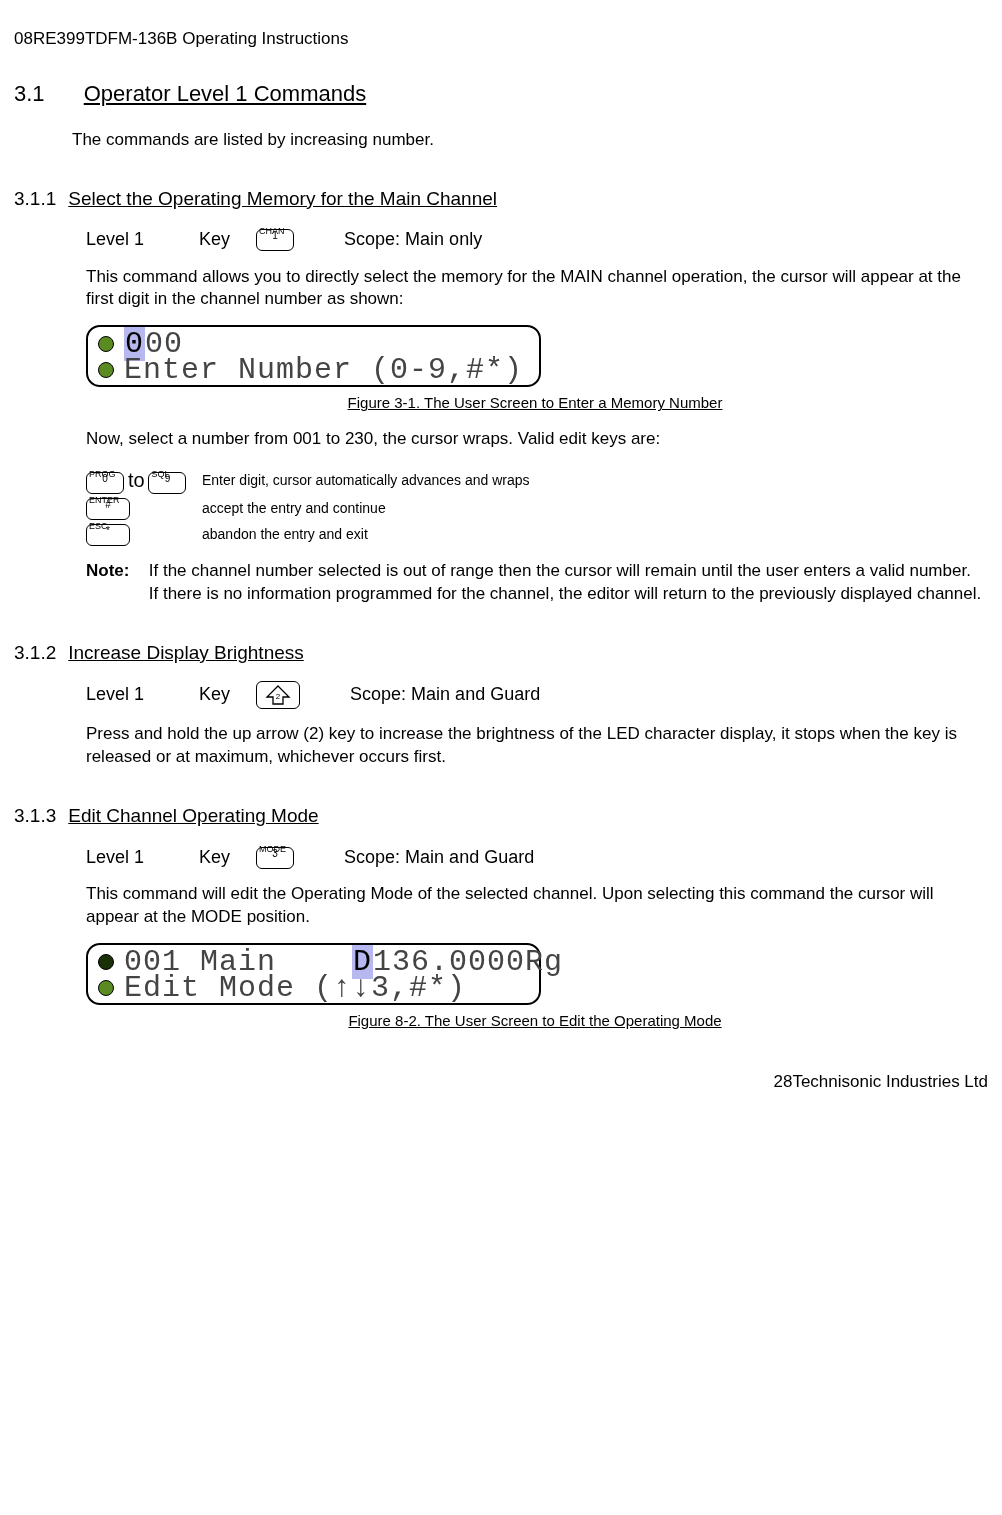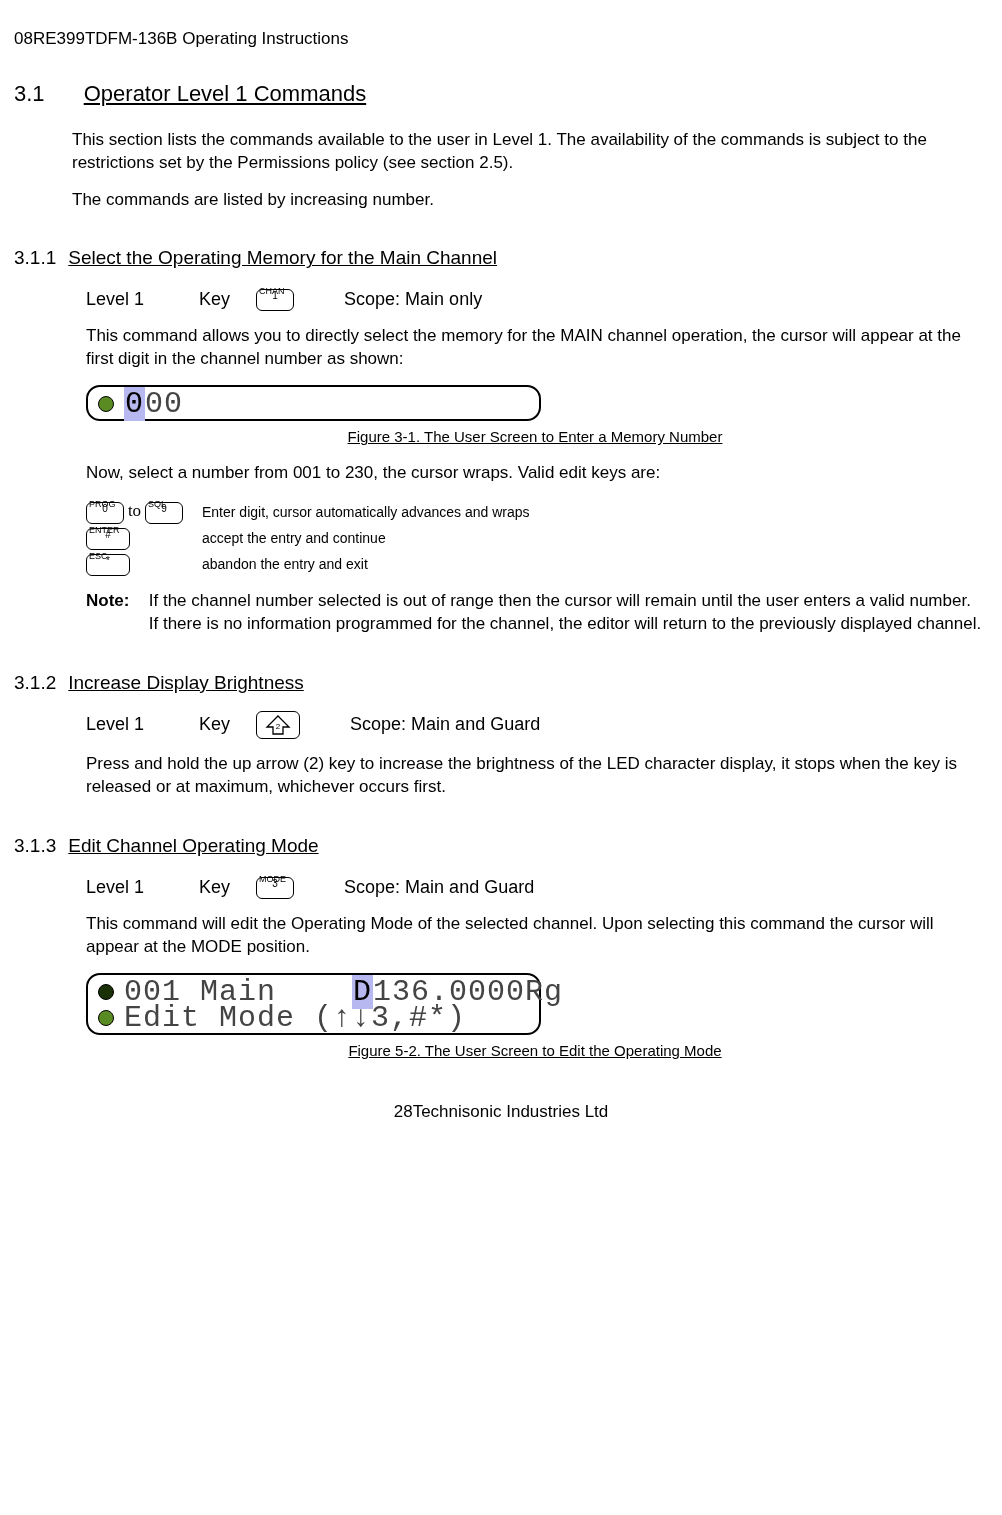--- a/index.html
+++ b/index.html
@@ -13,21 +13,21 @@
     box-sizing: border-box;
     color: #000;
   }
   .header-row {
     display: flex;
     margin-bottom: 28px;
     font-size: 17px;
   }
   .footer-row {
     display: flex;
-    justify-content: center;
+    justify-content: flex-end;
     margin-top: 40px;
     font-size: 17px;
   }
   h2.sec {
     font-family: Verdana, Geneva, sans-serif;
     font-size: 22px;
     font-weight: normal;
     margin: 0 0 20px 0;
   }
   h2.sec .num { display:inline-block; }
@@ -139,21 +139,20 @@
   <span>08RE399</span>
   <span>TDFM-136B Operating Instructions</span>
 </div>
 
 <h2 class="sec">
   <span class="num">3.1</span>
   <span class="title">Operator Level 1 Commands</span>
 </h2>
 
 <div class="body-block">
-  <p>This section lists the commands available to the user in Level 1.  The availability of the commands is subject to the restrictions set by the Permissions policy (see section 2.5).</p>
   <p>The commands are listed by increasing number.</p>
 </div>
 
 <h3 class="subsec">
   <span class="num">3.1.1</span><span>Select the Operating Memory for the Main Channel</span>
 </h3>
 <div class="body-block2">
   <div class="meta-line">
     <span class="lbl">Level 1</span>
     <span class="keylbl">Key</span>
@@ -164,34 +163,38 @@
     <span style="display:inline-block; width:40px;"></span>
     <span>Scope: Main only</span>
   </div>
   <p>This command allows you to directly select the memory for the MAIN channel operation, the cursor will appear at the first digit in the channel number as shown:</p>
 
   <div class="lcd">
     <div class="lcd-line">
       <span class="dot"></span>
       <span class="lcd-text"><span class="hl">0</span><span>00</span></span>
     </div>
+    <div class="lcd-line">
+      <span class="dot"></span>
+      <span class="lcd-text">Enter Number (0-9,#*)</span>
+    </div>
   </div>
   <div class="figcap">Figure 3-1. The User Screen to Enter a Memory Number</div>
 
   <p>Now, select a number from 001 to 230, the cursor wraps.  Valid edit keys are:</p>
 
   <table class="keytable">
     <tbody>
         <tr>
       <td class="kcol">
         <span class="key">
           <span class="top">0</span>
           <span class="bot">PROG</span>
         </span>
-        <span style="font-family:Liberation Serif, serif;font-size:17px;">to</span>
+        <span style="font-family:Liberation Sans, sans-serif;font-size:20px;">to</span>
         <span class="key">
           <span class="top">9</span>
           <span class="bot">SQL</span>
         </span>
       </td>
       <td>Enter digit, cursor automatically advances and wraps</td>
     </tr>
     <tr>
       <td class="kcol">
         <span class="key wide">
@@ -257,19 +260,19 @@
   <div class="lcd">
     <div class="lcd-line">
       <span class="dot dark"></span>
       <span class="lcd-text"><span>001 Main    </span><span class="hl">D</span><span>136.0000Rg</span></span>
     </div>
     <div class="lcd-line">
       <span class="dot"></span>
       <span class="lcd-text">Edit Mode (↑↓3,#*)</span>
     </div>
   </div>
-  <div class="figcap">Figure 5-2. The User Screen to Edit the Operating Mode</div>
+  <div class="figcap">Figure 8-2. The User Screen to Edit the Operating Mode</div>
 </div>
 
 <div class="footer-row">
   <span>28</span>
   <span>Technisonic Industries Ltd</span>
 </div>
 
 </body></html>

